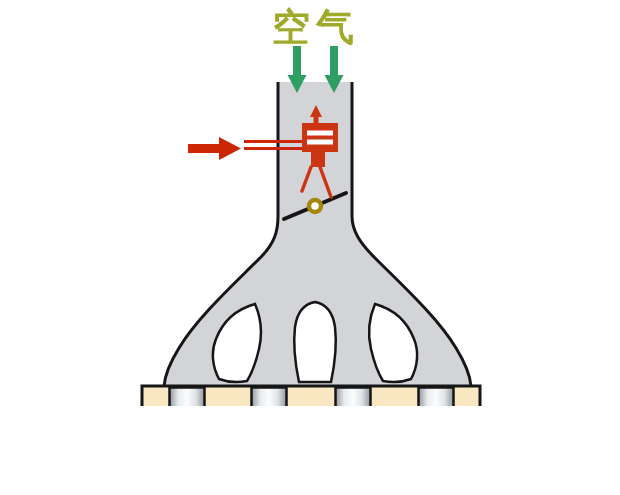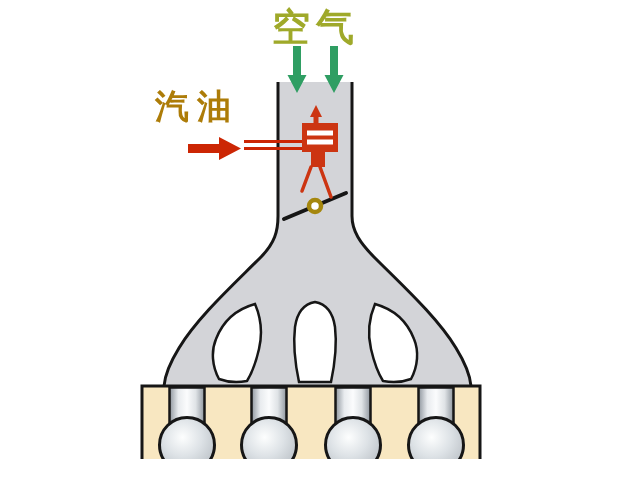--- a/index.html
+++ b/index.html
@@ -1,17 +1,17 @@
 <!DOCTYPE html>
 <html style="--air-label: #9fa92a; --air-arrow: #2f9e63; --gasoline-label: #ad7c08; --fuel-red: #cc2604; --injector-red: #cc3512; --manifold-gray: #d3d4d8; --outline-black: #161616; --engine-block: #f8e7c1; --throttle-gold: #a5870e; --cutout-white: #ffffff;"><head>
 <meta charset="utf-8">
 <style>
   html,body{margin:0;padding:0;background:#ffffff;}
   body{font-family:"DejaVu Sans","Liberation Sans",sans-serif;}
-  #stage{position:relative;width:620px;height:459px;background:#fff;overflow:hidden;}
+  #stage{position:relative;width:620px;height:406px;background:#fff;overflow:hidden;}
   #stage svg{position:absolute;left:0;top:0;}
   .cjk-label{position:absolute;font-weight:bold;line-height:1;white-space:nowrap;}
   #air-label{left:272px;top:8px;font-size:38px;letter-spacing:6px;color:var(--air-label,#9fa92a);}
   #gas-label{left:155px;top:89px;font-size:34px;letter-spacing:8px;color:var(--gasoline-label,#ad7c08);}
 </style>
 </head>
 <body>
 
 <div id="stage">
 
@@ -89,14 +89,13 @@
       <rect x="335.5" y="387.5" width="35" height="38" fill="url(#tubeGrad)" stroke="var(--outline-black,#161616)" stroke-width="2.5"></rect>
       <circle cx="353" cy="445" r="27.5" fill="url(#ballGrad)" stroke="var(--outline-black,#161616)" stroke-width="3"></circle>
     </g>
     <g>
       <rect x="418.5" y="387.5" width="35" height="38" fill="url(#tubeGrad)" stroke="var(--outline-black,#161616)" stroke-width="2.5"></rect>
       <circle cx="436" cy="445" r="27.5" fill="url(#ballGrad)" stroke="var(--outline-black,#161616)" stroke-width="3"></circle>
     </g>
   </svg>
 
   <div id="air-label" class="cjk-label">空气</div>
-  <div id="gas-label" class="cjk-label">汽油</div>
 </div>
 
 </body></html>

